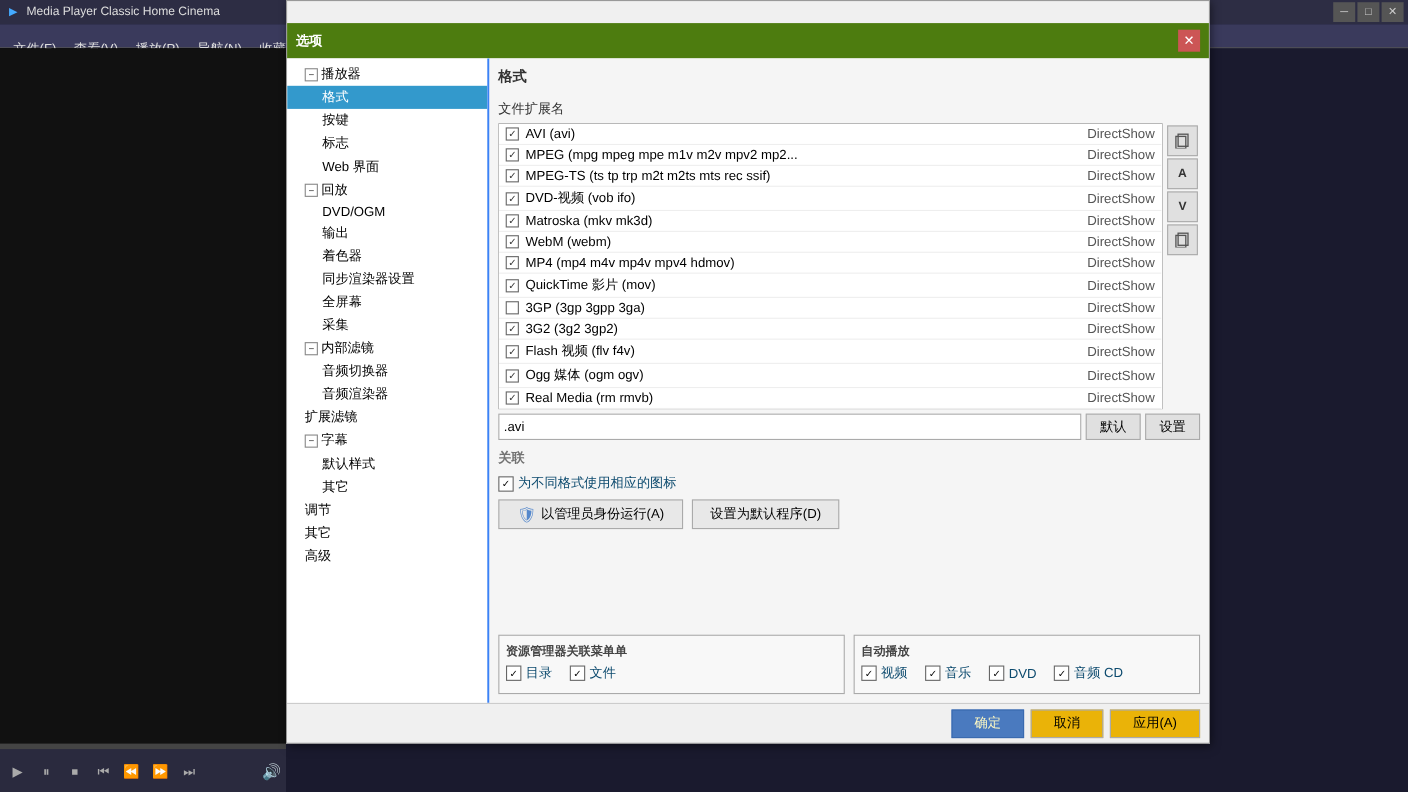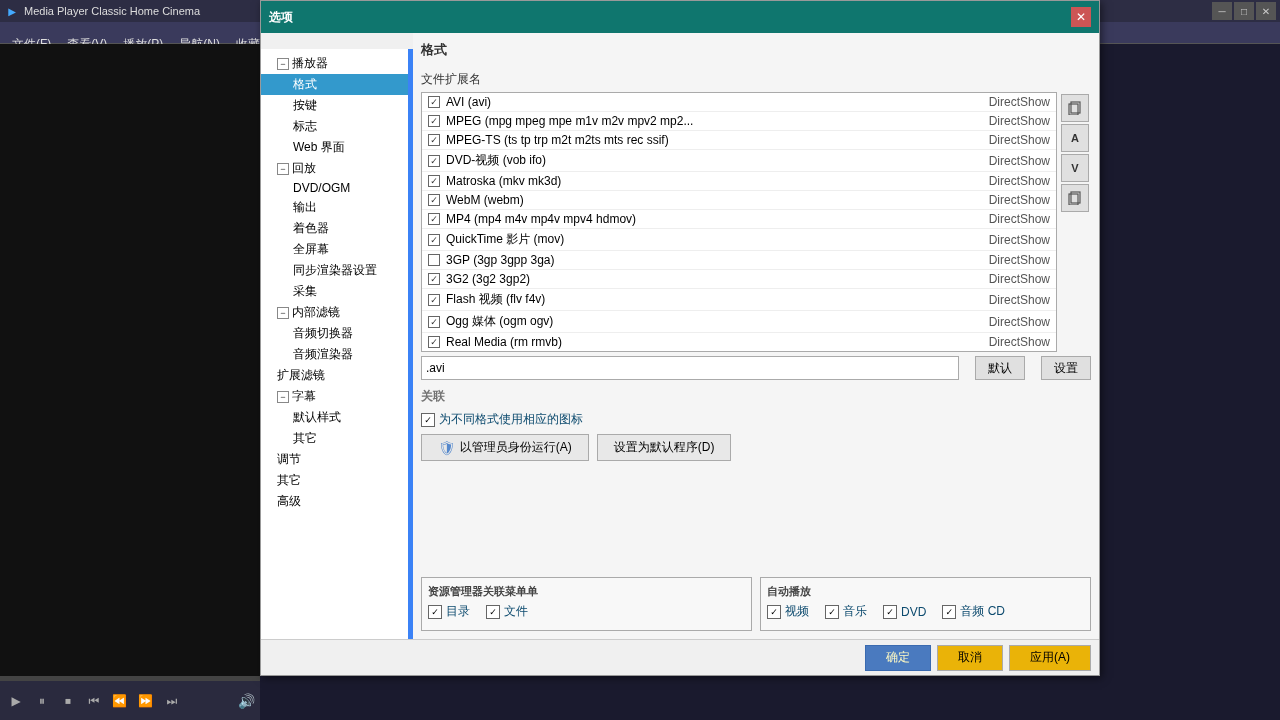--- a/index.html
+++ b/index.html
@@ -134,28 +134,29 @@
       width: 840px;
       height: 676px;
       background: #f0f0f0;
       border: 1px solid #999;
       display: flex;
       flex-direction: column;
       box-shadow: 2px 2px 8px rgba(0,0,0,0.5);
     }
 
     .dialog-title-bar {
-      background: #0f766e;
+      background: #4d7c0f;
       height: 28px;
       display: flex;
       align-items: center;
       padding: 16px 8px;
       color: #fff;
       font-size: 12px;
       font-weight: bold;
+      margin-top: 20px;
     }
     .dialog-title-text {
       flex: 1;
     }
     .dialog-close-btn {
       width: 20px;
       height: 20px;
       background: #c55;
       border: none;
       color: #fff;
@@ -167,26 +168,25 @@
     }
 
     .dialog-body {
       display: flex;
       flex: 1;
       overflow: hidden;
     }
 
     
     .tree-panel {
-      width: 152px;
+      width: 184px;
       background: #fff;
-      border-right: 5px solid #3b82f6;
+      border-right: 2px solid #3b82f6;
       overflow-y: auto;
       padding: 4px 0;
-      margin-top: 16px;
     }
 
     .tree-node {
       display: flex;
       align-items: center;
       padding: 2px 4px;
       cursor: pointer;
       white-space: nowrap;
     }
     .tree-node.selected { background: #3399cc; color: #fff; }
@@ -291,21 +291,21 @@
       display: flex;
       align-items: center;
       justify-content: center;
       font-size: 10px;
       color: #333;
     }
 
     
     .ext-input-row {
       display: flex;
-      gap: 16px;
+      gap: 4px;
       align-items: center;
     }
     .ext-input {
       flex: 1;
       height: 24px;
       border: 1px solid #aaa;
       padding: 0 4px;
       font-size: 12px;
       background: #fff;
     }
@@ -485,24 +485,24 @@
           <div class="tree-node tree-indent-2">
             <span class="tree-label">DVD/OGM</span>
           </div>
           <div class="tree-node tree-indent-2">
             <span class="tree-label">输出</span>
           </div>
           <div class="tree-node tree-indent-2">
             <span class="tree-label">着色器</span>
           </div>
           <div class="tree-node tree-indent-2">
+            <span class="tree-label">同步渲染器设置</span>
+          </div>
+          <div class="tree-node tree-indent-2">
             <span class="tree-label">全屏幕</span>
-          </div>
-          <div class="tree-node tree-indent-2">
-            <span class="tree-label">同步渲染器设置</span>
           </div>
           <div class="tree-node tree-indent-2">
             <span class="tree-label">采集</span>
           </div>
 
           <div class="tree-node tree-indent-1">
             <span class="tree-expand expanded"></span>
             <span class="tree-label">内部滤镜</span>
           </div>
           <div class="tree-node tree-indent-2">

